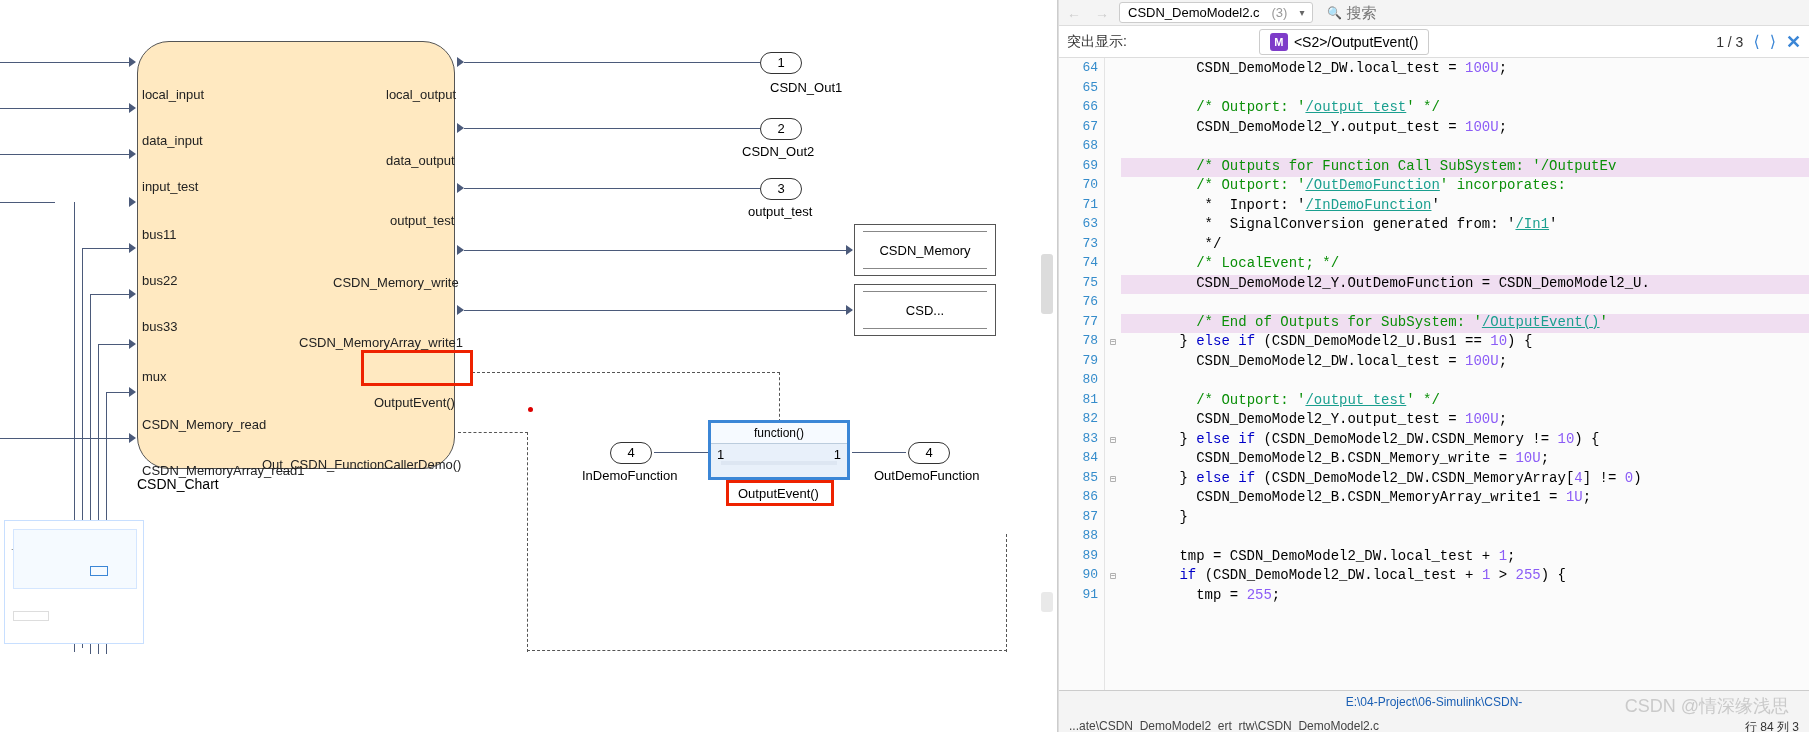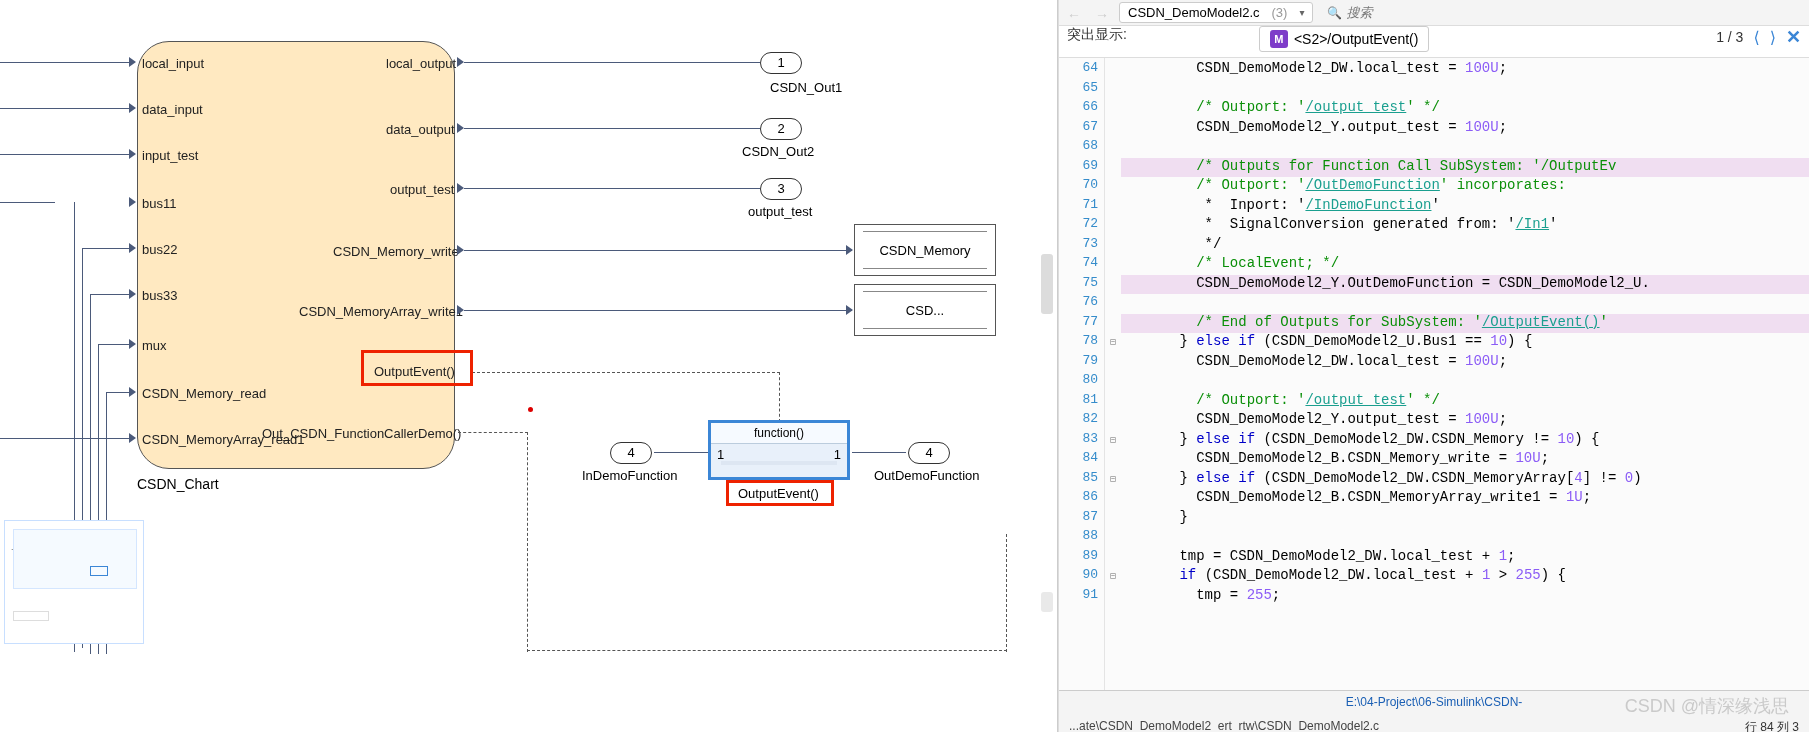--- a/index.html
+++ b/index.html
@@ -12,21 +12,21 @@
 .hint-bar a { color: #1a5fb4; text-decoration: underline; margin-left: 6px; }
 .hint-close { position: absolute; right: 10px; top: -4px; width: 18px; height: 18px; border: 1px solid #aaa; text-align: center; line-height: 16px; background: #f4f4f4; cursor: pointer; }
 
 .canvas { position: absolute; top: 14px; left: 0; right: 0; bottom: 0; background: #fff; }
 .scroll-i { position:absolute; right:4px; top:240px; width:12px; height:60px; background:#dcdcdc; border-radius:3px;}
 .scroll-i2{ position:absolute; right:4px; bottom:120px; width:12px; height:20px; background:#e9e9e9; border-radius:3px;}
 
 .chart-block { position: absolute; left: 137px; top: 27px; width: 318px; height: 428px; background: #ffe9c1; border: 1px solid #555; border-radius: 32px; }
 .chart-title { position: absolute; left: 137px; top: 462px; width: 318px; text-align: left; font-size: 14px; }
 
-.port-l, .port-r { position: absolute; font-size: 13px; color: #222; white-space: nowrap; }
+.port-l, .port-r { position: absolute; font-size: 13px; color: #222; white-space: nowrap; margin-top: 31px; }
 .port-l { left: 142px; }
 .port-r { right: auto; }
 .tri-l, .tri-r { position: absolute; width: 0; height: 0; }
 .tri-l { border-top: 5px solid transparent; border-bottom: 5px solid transparent; border-left: 7px solid #4b5a7a; left: 129px; }
 .tri-r { border-top: 5px solid transparent; border-bottom: 5px solid transparent; border-left: 7px solid #4b5a7a; left: 457px; }
 
 .wire { position: absolute; background: #4b5a7a; }
 .wire-h { height: 1px; }
 .wire-v { width: 1px; }
 .dash-h { position:absolute; border-top:1px dashed #555; height:0;}
@@ -59,23 +59,23 @@
 
 .code-panel { flex: 1; height: 100%; background: #fbfbfb; display: flex; flex-direction: column; border-left: 1px solid #ddd;}
 .code-top { height: 26px; background: #f4f4f4; border-bottom: 1px solid #ddd; display: flex; align-items: center; padding: 0 4px; gap: 6px; }
 .nav-arrow { color: #888; font-size: 14px; padding: 0 4px; cursor: pointer; }
 .nav-arrow.disabled{ color:#ccc;}
 .file-tab { background: #fff; border: 1px solid #ccc; border-radius: 3px; padding: 2px 8px; font-size: 13px; display: flex; align-items: center; gap: 12px;}
 .file-tab .count { color: #999; }
 .file-tab .dd { color: #666; font-size: 10px;}
 .search-box { margin-left: 8px; display: flex; align-items: center; gap: 4px;}
 .search-box .mag{color:#3b86d6;}
-.search-box input{ border:none; background:transparent; font-size:13px; width:100px; outline:none;font-style:italic;}
-
-.highlight-row { height: 32px; display:flex; align-items:flex-start; padding:0 8px; gap:12px; border-bottom:1px solid #ddd; background:#fff;}
+.search-box input{ border:none; background:transparent; font-size:15px; width:100px; outline:none;}
+
+.highlight-row { height: 32px; display:flex; align-items:center; padding:0 8px; gap:12px; border-bottom:1px solid #ddd; background:#fff;}
 .hl-label{font-size:14px; color:#333;}
 .hl-chip{ display:flex; align-items:center; gap:6px; background:#fff; border:1px solid #ccc; border-radius:3px; padding:3px 10px; font-size:14px; margin-left:120px;}
 .hl-chip .m-icon{display:inline-flex; align-items:center; justify-content:center; width:18px;height:18px; background:#7e3cc9; color:#fff; border-radius:3px; font-size:11px; font-weight:bold;}
 .hl-nav{ margin-left:auto; display:flex; align-items:center; gap:10px;}
 .hl-nav span.cnt{font-size:14px; color:#333;}
 .hl-nav .arr{ color:#3b86d6; font-size:16px; cursor:pointer;}
 .hl-nav .x{ color:#3b86d6; font-size:18px; font-weight:bold; cursor:pointer;}
 
 .code-body { flex:1; display:flex; overflow:hidden; font-family: Consolas, "Courier New", monospace; font-size:14px; position:relative;}
 .gutter{ width:46px; background:#fbfbfb; border-right:1px solid #e4e4e4; padding-top:2px;}
@@ -237,21 +237,21 @@
   <div class="code-body">
     <div class="gutter" id="gutter">
           <div>64</div>
           <div>65</div>
           <div>66</div>
           <div>67</div>
           <div>68</div>
           <div>69</div>
           <div>70</div>
           <div>71</div>
-          <div>72</div>
+          <div>63</div>
           <div>73</div>
           <div>74</div>
           <div>75</div>
           <div>76</div>
           <div>77</div>
           <div>78</div>
           <div>79</div>
           <div>80</div>
           <div>81</div>
           <div>82</div>

